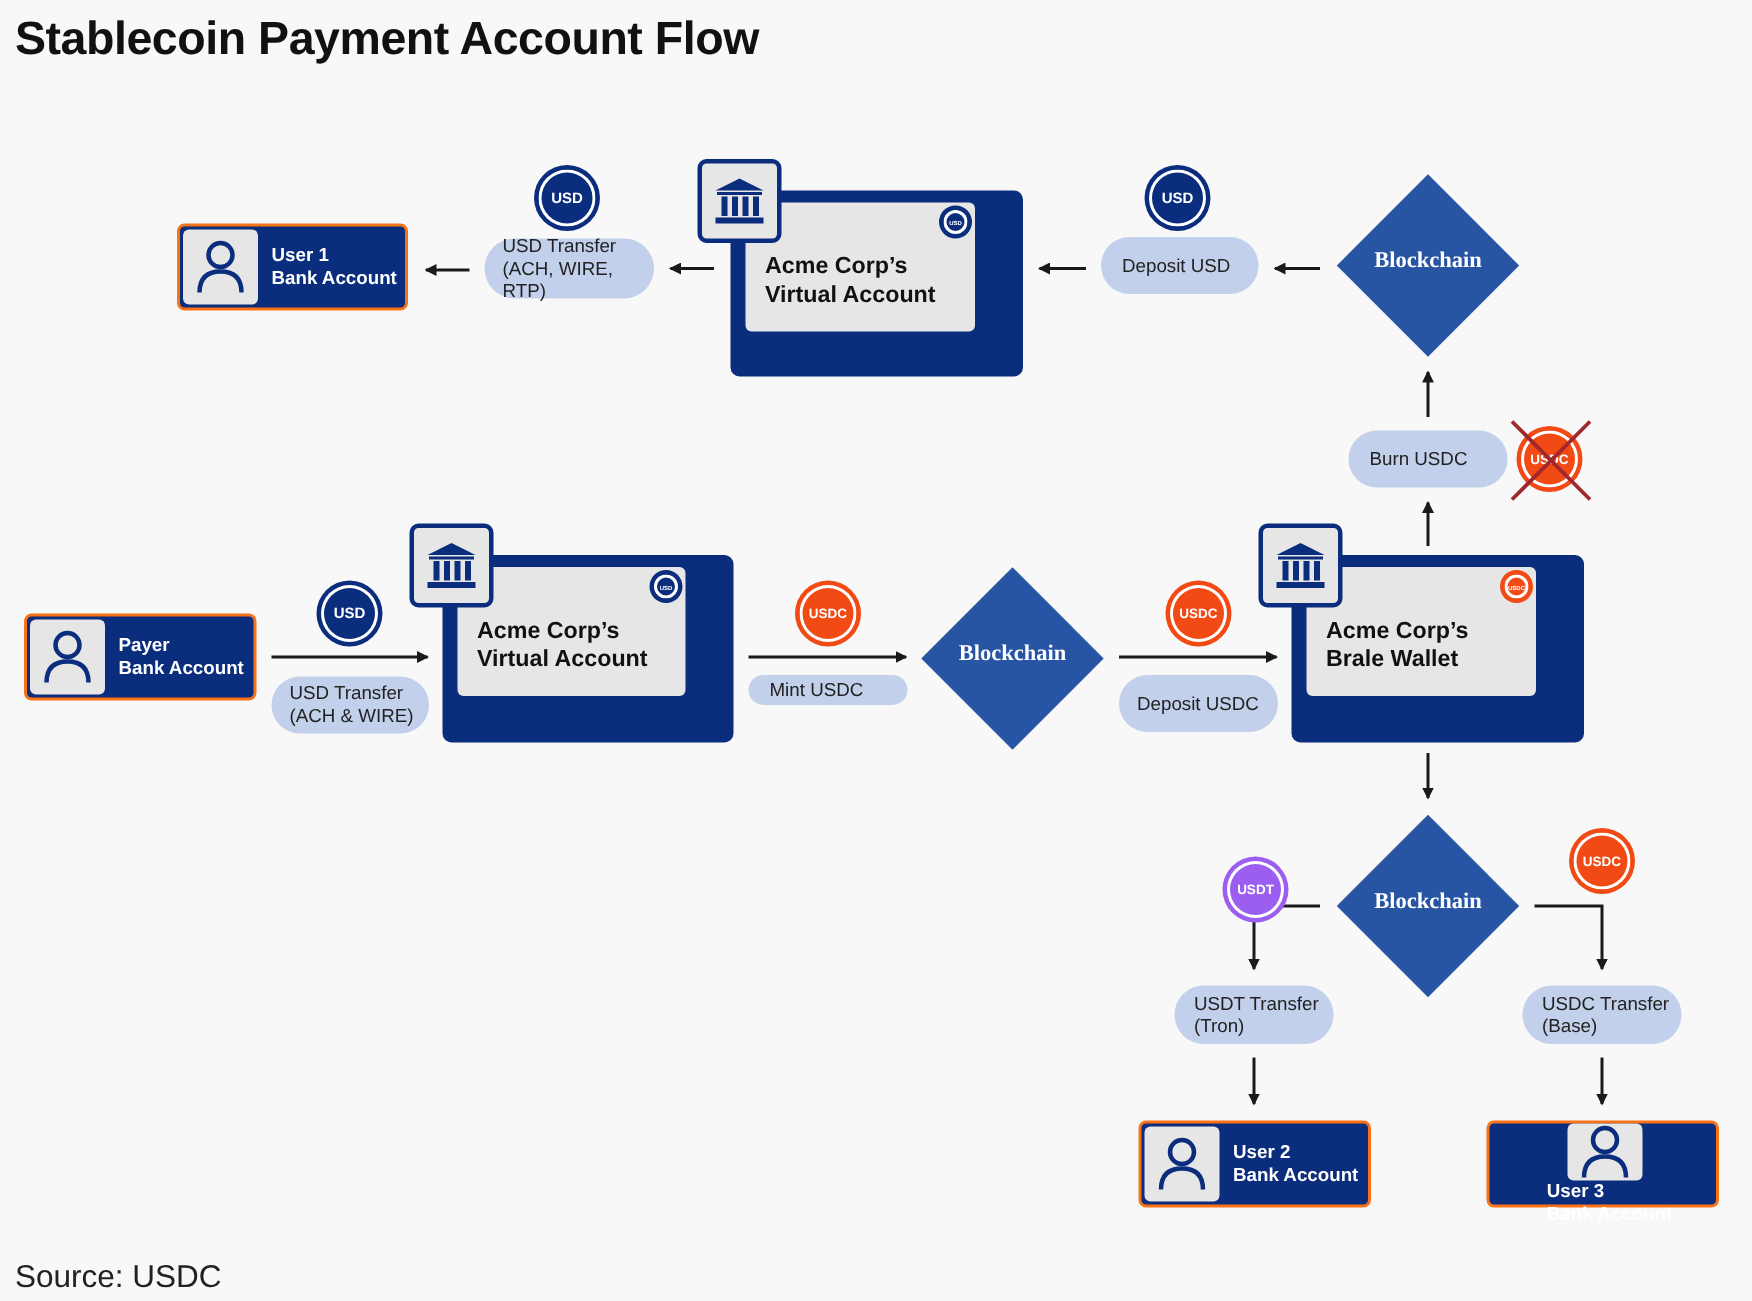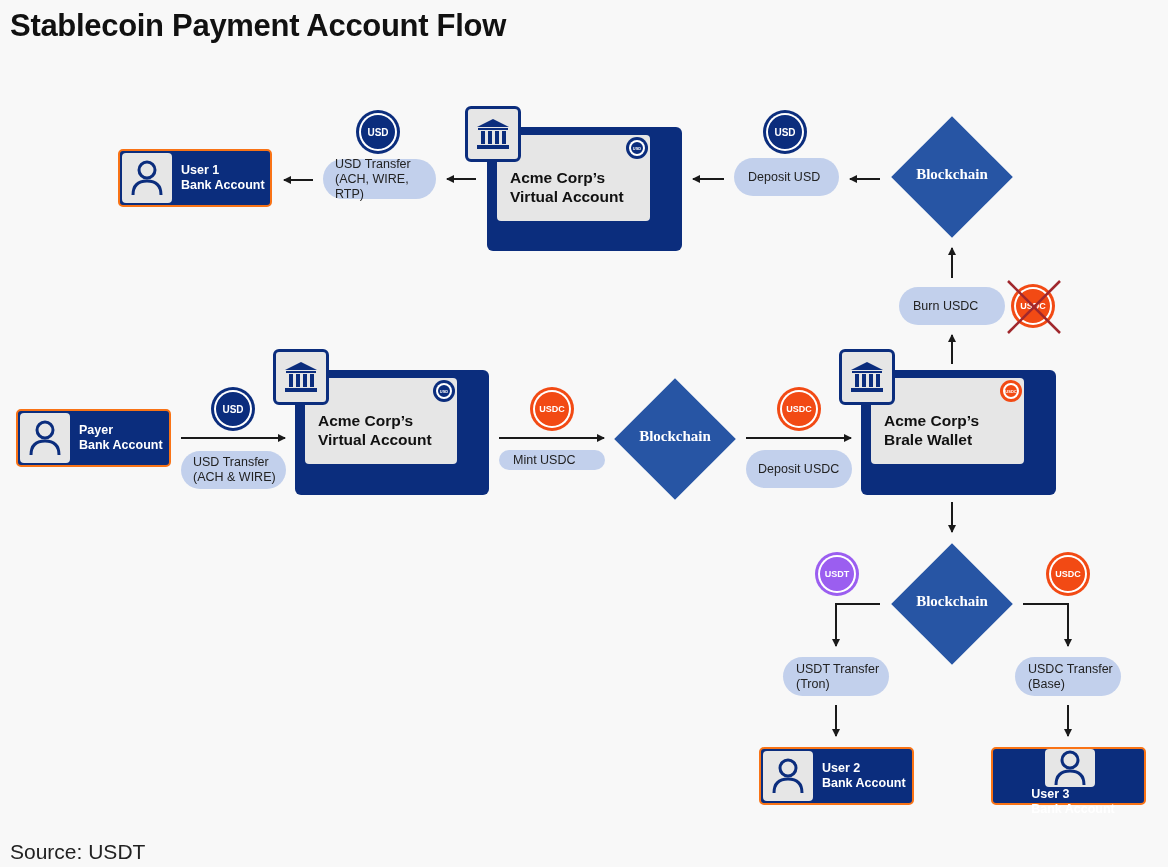--- a/index.html
+++ b/index.html
@@ -232,22 +232,22 @@
       <div>USDC Transfer</div>
       <div>(Base)</div>
     </div>
 </div>
 
 <div class="coin usd" style="left:359px;top:113px;width:38px;height:38px;font-size:10px;">USD</div>
 <div class="coin usd" style="left:766px;top:113px;width:38px;height:38px;font-size:10px;">USD</div>
 <div class="coin usd" style="left:214px;top:390px;width:38px;height:38px;font-size:10px;">USD</div>
 <div class="coin usdc" style="left:533px;top:390px;width:38px;height:38px;font-size:9px;">USDC</div>
 <div class="coin usdc" style="left:780px;top:390px;width:38px;height:38px;font-size:9px;">USDC</div>
-<div class="coin usdt" style="left:818px;top:555px;width:38px;height:38px;font-size:9px;">USDT</div>
+<div class="coin usdt" style="left:818px;top:574px;width:38px;height:38px;font-size:9px;">USDT</div>
 <div class="coin usdc" style="left:1049px;top:555px;width:38px;height:38px;font-size:9px;">USDC</div>
 
 <div class="coin usdc" style="left:1014px;top:287px;width:38px;height:38px;font-size:9px;">USDC</div>
 <svg class="abs" style="left:1006px;top:279px" width="56" height="56">
   <line x1="2" y1="2" x2="54" y2="54" stroke="#a0282d" stroke-width="2.5"></line>
   <line x1="54" y1="2" x2="2" y2="54" stroke="#a0282d" stroke-width="2.5"></line>
 </svg>
 
-<div class="source">Source: USDT</div>
+<div class="source">Source: USDC</div>
 
 </body></html>

